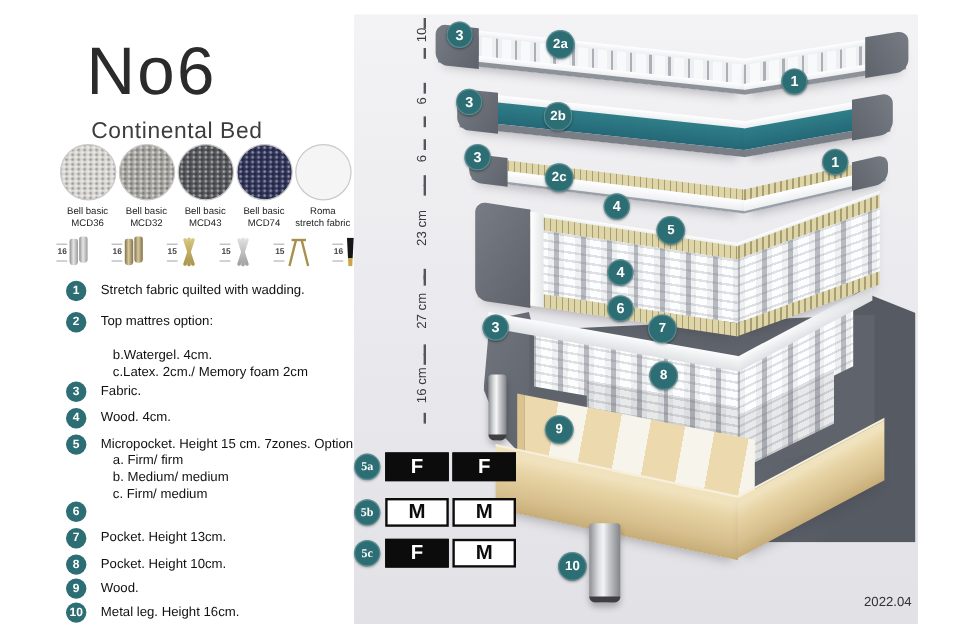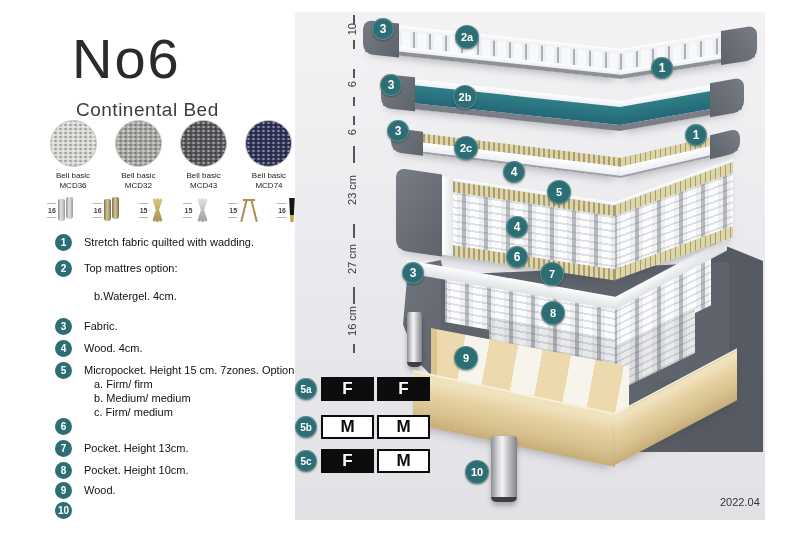--- a/index.html
+++ b/index.html
@@ -108,21 +108,21 @@
 
   .badge{position:absolute;border-radius:50%;background:var(--badge);color:#fff;font-weight:bold;
      display:flex;align-items:center;justify-content:center;
      box-shadow:0 1px 2px rgba(0,0,0,.35), inset 0 0 0 1px rgba(255,255,255,.22);}
   .b22{width:22px;height:22px;font-size:12px;}
   .b24{width:24px;height:24px;font-size:11px;}
 
   .frow{position:absolute;left:0;display:flex;align-items:center;gap:4px;}
   .fbadge{width:22px;height:22px;border-radius:50%;background:var(--badge);color:#fff;font-size:10px;
      font-weight:bold;display:flex;align-items:center;justify-content:center;
-     box-shadow:0 1px 2px rgba(0,0,0,.3), inset 0 0 0 1px rgba(255,255,255,.22);}
+     box-shadow:0 1px 2px rgba(0,0,0,.3), inset 0 0 0 1px rgba(255,255,255,.22);font-family:Liberation Serif, serif;}
   .ftable{display:flex;gap:3px;}
   .fcell{width:53px;height:24px;display:flex;align-items:center;justify-content:center;
      font-size:17px;font-weight:bold;border:2px solid var(--cellblack);box-sizing:border-box;}
   .fcell.dark{background:var(--cellblack);color:#fff;}
   .fcell.light{background:#fff;color:var(--cellblack);}
 
   .date{font-size:11px;color:#333;}
 </style>
 </head>
 <body>
@@ -139,20 +139,24 @@
     <div class="circle"></div>
     <div class="lbl"><span>Bell basic</span><br><span>MCD32</span></div>
   </div>
   <div class="swatch sw2">
     <div class="circle"></div>
     <div class="lbl"><span>Bell basic</span><br><span>MCD43</span></div>
   </div>
   <div class="swatch sw3">
     <div class="circle"></div>
     <div class="lbl"><span>Bell basic</span><br><span>MCD74</span></div>
+  </div>
+  <div class="swatch sw4">
+    <div class="circle"></div>
+    <div class="lbl"><span>Roma</span><br><span>stretch fabric</span></div>
   </div>
 </div>
 
 <div class="abs legsrow">
   <div class="legunit">
     <span class="legnum">16</span>
     <span class="legicon cylpair">
         <i class="cyl silver a"></i>
         <i class="cyl silver b"></i>
       </span>
@@ -200,20 +204,21 @@
   <div class="litem" style="top:0px">
     <span class="lnum">1</span>
     <span class="ltxt">Stretch fabric quilted with wadding.</span>
   </div>
   <div class="litem" style="top:26px">
     <span class="lnum">2</span>
     <span class="ltxt">
       <span>Top mattres option:</span><br>
       <br>
       <span class="lsub">b.Watergel. 4cm.</span><br>
+      <span class="lsub">c.Latex. 2cm./ Memory foam 2cm</span>
     </span>
   </div>
   <div class="litem" style="top:84px">
     <span class="lnum">3</span>
     <span class="ltxt">Fabric.</span>
   </div>
   <div class="litem" style="top:106px">
     <span class="lnum">4</span>
     <span class="ltxt">Wood. 4cm.</span>
   </div>
@@ -236,20 +241,21 @@
   <div class="litem" style="top:228px">
     <span class="lnum">8</span>
     <span class="ltxt">Pocket. Height 10cm.</span>
   </div>
   <div class="litem" style="top:248px">
     <span class="lnum">9</span>
     <span class="ltxt">Wood.</span>
   </div>
   <div class="litem" style="top:268px">
     <span class="lnum">10</span>
+    <span class="ltxt">Metal leg. Height 16cm.</span>
   </div>
 </div>
 
 <div class="abs diagram">
 
   <div class="dim" style="top:5px;height:25px">
       <span>10</span>
     </div>
   <div class="dim" style="top:58px;height:28px">
       <span>6</span>

